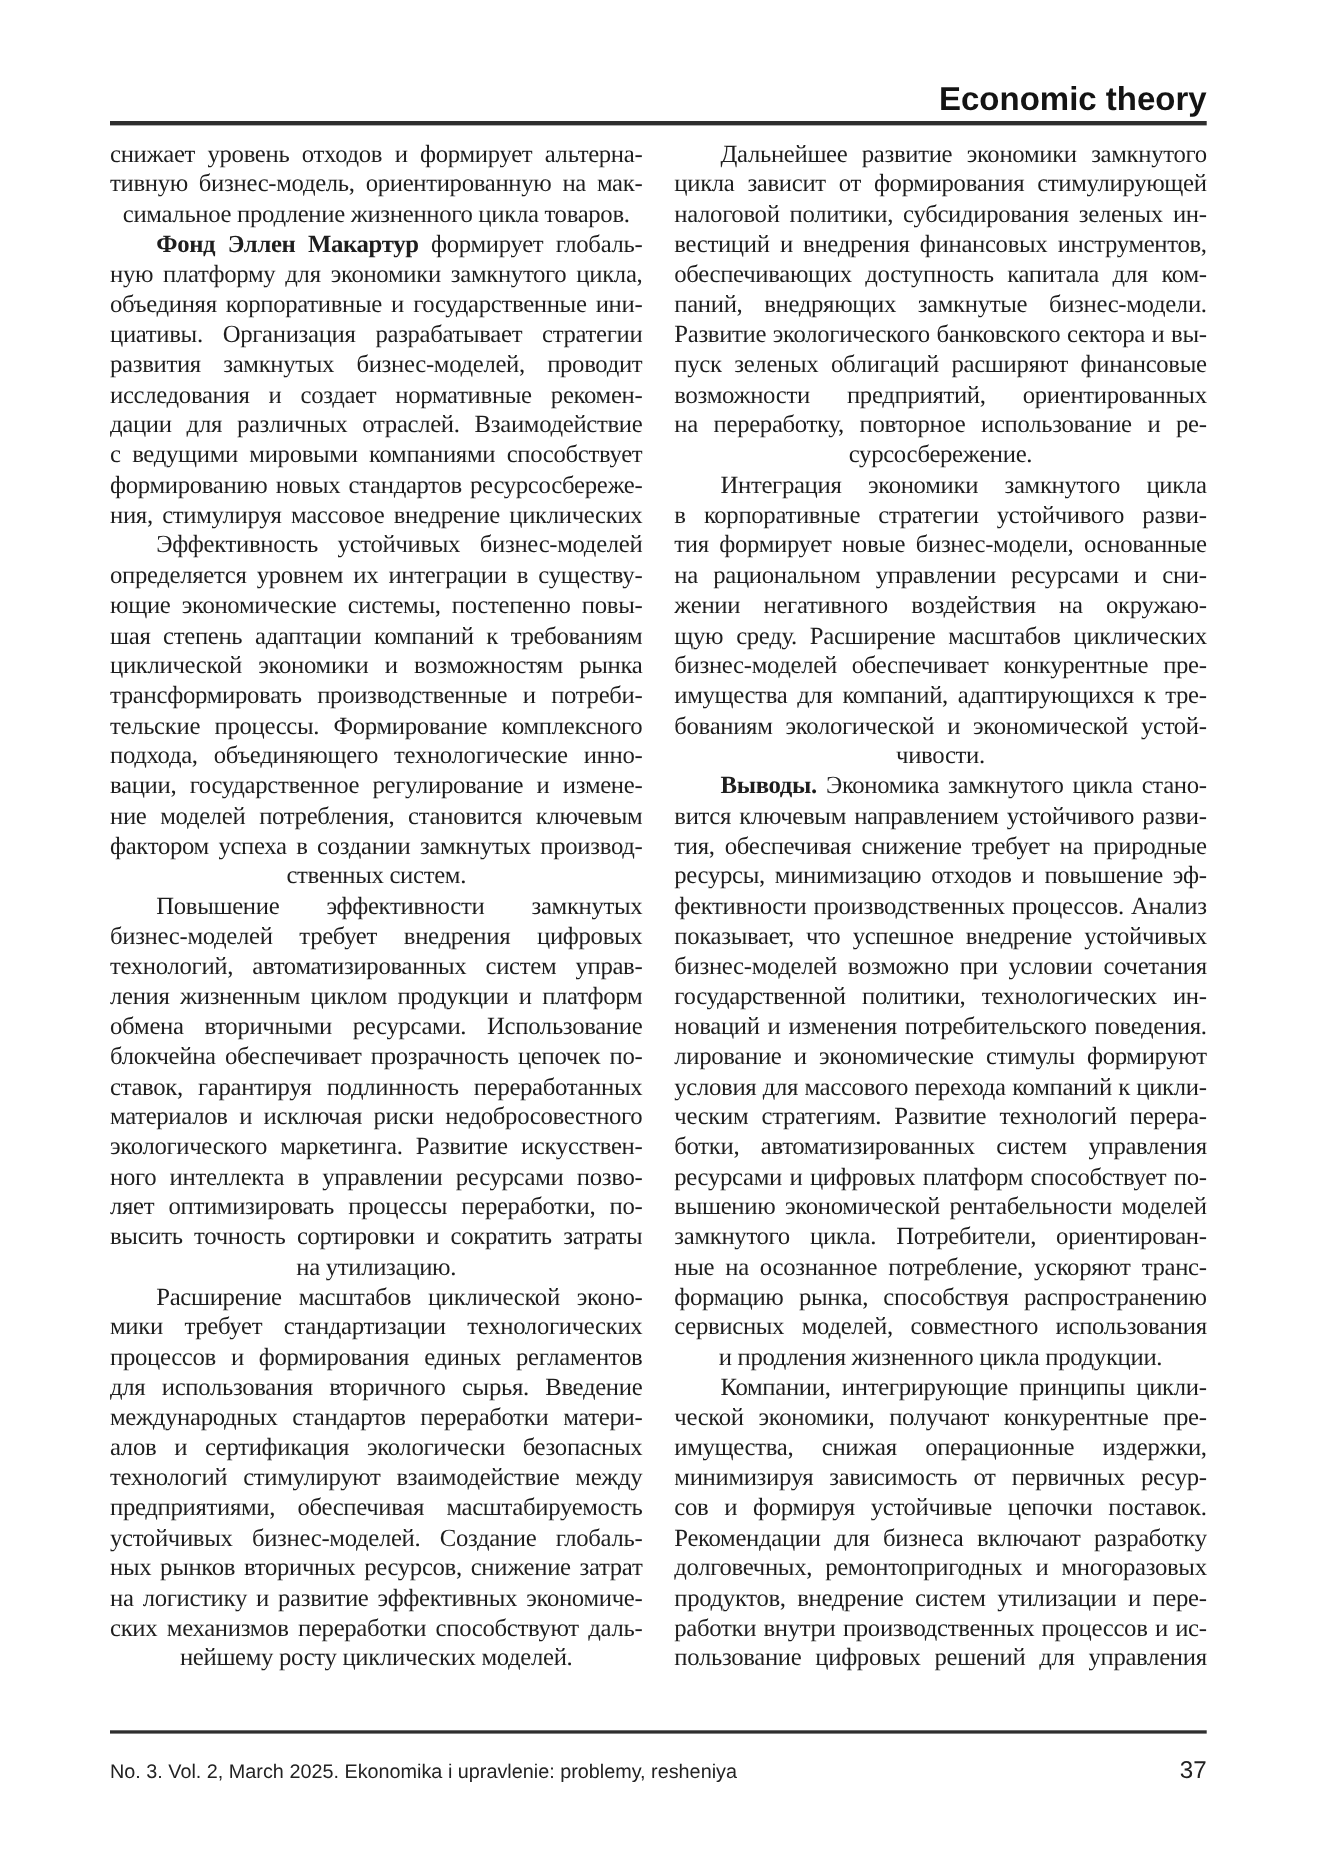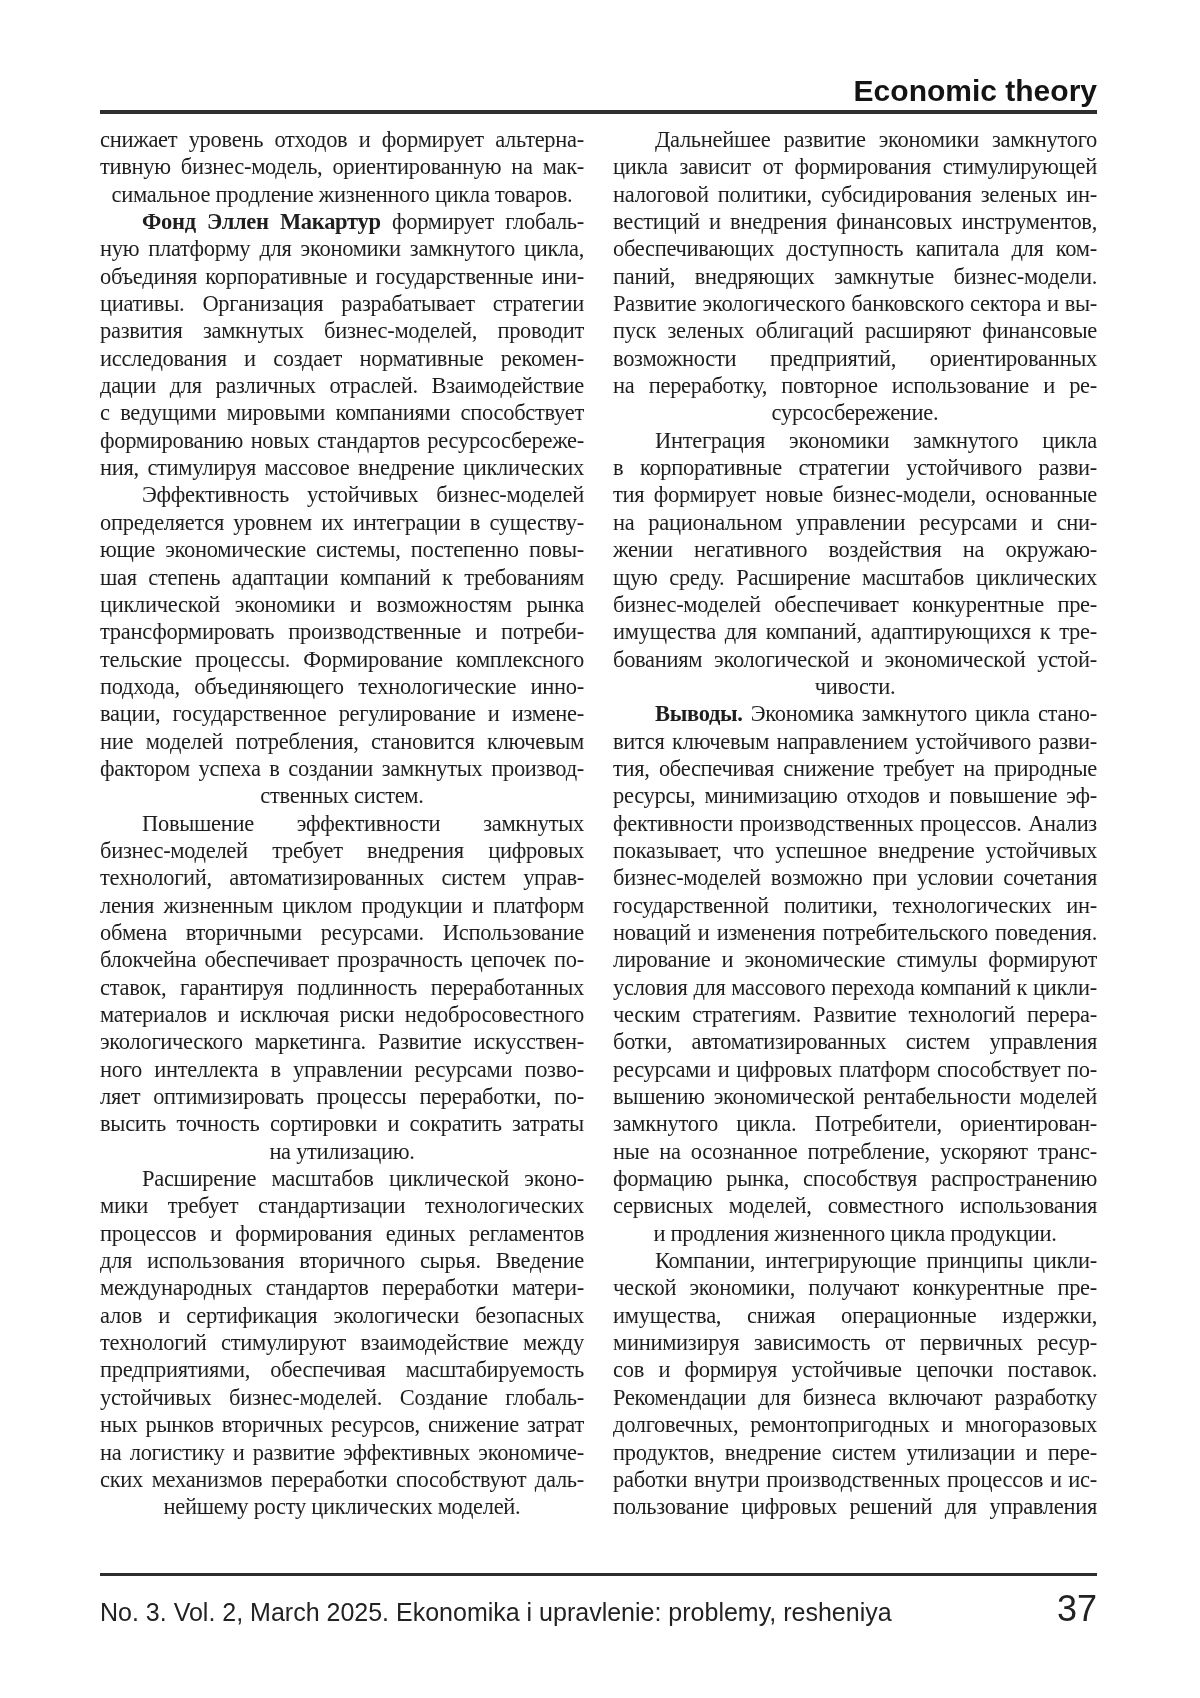--- a/index.html
+++ b/index.html
@@ -57,22 +57,22 @@
   }
   .footer-row {
     position: absolute;
     top: 1592px; left: 100px; width: 997px;
     display: flex;
     justify-content: space-between;
     align-items: baseline;
     font-family: "Liberation Sans", sans-serif;
     color: #222222;
   }
-  .footer-issue { font-size: 25px; line-height: 34px; }
-  .footer-page  { font-size: 36px; line-height: 34px; margin-left: 23px; }
+  .footer-issue { font-size: 18px; line-height: 34px; }
+  .footer-page  { font-size: 22px; line-height: 34px; margin-left: 23px; }
 </style>
 </head>
 <body>
 
 <div class="page">
 
   <div class="running-head">Economic theory</div>
 
   <div class="head-rule"></div>
 

